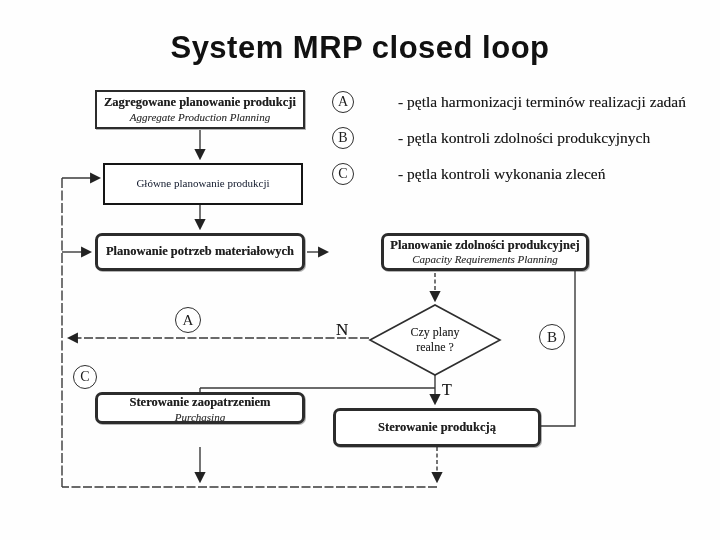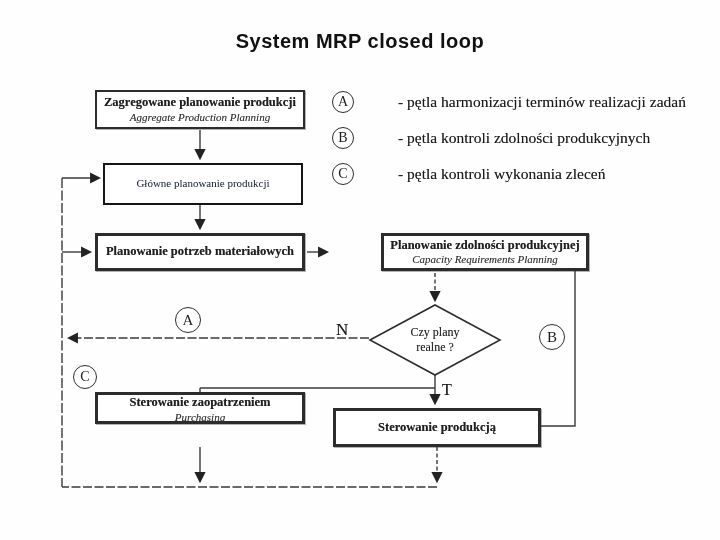--- a/index.html
+++ b/index.html
@@ -11,21 +11,21 @@
     font-family: "Liberation Serif", serif;
     color: #222;
     overflow: hidden;
   }
   .title {
     position: absolute;
     left: 0; top: 30px; width: 720px;
     text-align: center;
     font-family: "Liberation Sans", sans-serif;
     font-weight: bold;
-    font-size: 20px;
+    font-size: 31px;
     color: #111;
     letter-spacing: 0.5px;
   }
   svg.connectors { position: absolute; left: 0; top: 0; z-index: 1; }
 
   .box {
     position: absolute; z-index: 2;
     background: #fff;
     border: 2px solid #2c2c2c;
     display: flex; flex-direction: column;
@@ -40,21 +40,21 @@
     text-shadow: 0 0 .6px rgba(20,20,20,.55);
     line-height: 1.25;
   }
   .box .en {
     font-style: italic;
     font-size: 11px;
     color: #333;
     text-shadow: 0 0 .5px rgba(40,40,40,.45);
     line-height: 1.2;
   }
-  .box.thick { border-width: 3px; }
+  .box.thick { border-width: 3px; border-radius: 7px; }
   .box.clean { border-width: 2px; border-color: #151515; box-shadow: none; }
   .box.clean .pl { font-weight: normal; font-size: 11px; text-shadow: none; color: #0f172a; }
   .box.clean .en { font-size: 12px; text-shadow: none; color: #101010; }
 
   .legend {
     position: absolute; left: 332px; top: 90px; z-index: 2;
     display: flex; flex-direction: column; gap: 12px;
   }
   .legend-row { display: flex; align-items: center; gap: 9px; height: 24px; }
   .ring {

